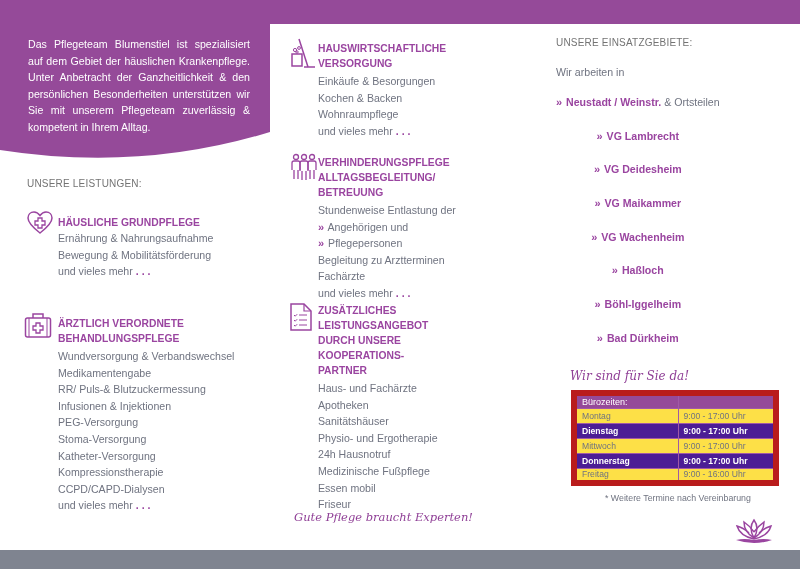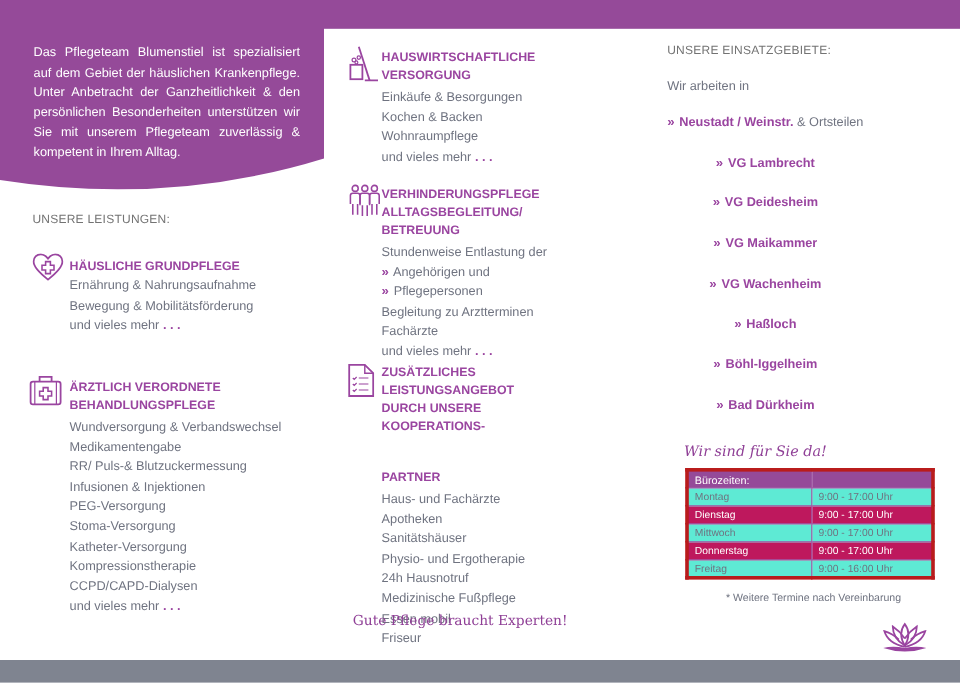--- a/index.html
+++ b/index.html
@@ -22,38 +22,38 @@
   .dots { color: #9a45a0; font-weight: bold; }
   .arrow { color: #9a45a0; font-weight: bold; font-size: 11px; margin-right: 3px; letter-spacing: -2px; }
 
   .col1-title { position: absolute; left: 27px; top: 178px; }
   .block { position: absolute; }
   .block .icon { position: absolute; left: 0; top: 0; }
   .block .content { position: absolute; }
 
   .slogan {
     position: absolute; left: 294px; top: 510px;
-    color: #8f3f96; font-family: "DejaVu Serif", serif; font-size: 11.5px;
+    color: #8f3f96; font-family: "DejaVu Serif", serif; font-style: italic; font-size: 11.5px;
   }
 
   .col3-title { position: absolute; left: 556px; top: 37px; }
   .col3-intro { position: absolute; left: 556px; top: 66px; font-size: 10.6px; color: #6f7380; }
   .areas { position: absolute; left: 556px; top: 96px; text-align: center; }
   .area { font-size: 10.6px; font-weight: bold; color: #9a45a0; height: 33.7px; white-space: nowrap; }
   .area .suffix { font-weight: normal; color: #6f7380; }
 
   .tag-hand {
     position: absolute; left: 570px; top: 369px; color: #8f3f96;
     font-family: "DejaVu Serif", serif; font-style: italic; font-size: 12px;
   }
-  .hours { position: absolute; left: 571px; top: 390px; width: 208px; border: 3px solid #b91c1c; border-collapse: collapse; }
+  .hours { position: absolute; left: 571px; top: 390px; width: 208px; border: 6px solid #b91c1c; border-collapse: collapse; }
   .hours td { font-size: 8.6px; height: 15px; padding: 0 5px; border: 1px solid #a05aa6; }
   .hours .hdr td { background: #954a99; color: #ffffff; font-size: 9px; }
-  .hours .r-white td { background: #5eead4; color: #6f7380; }
-  .hours .r-purple td { background: #be185d; color: #ffffff; }
+  .hours .r-white td { background: #fde047; color: #6f7380; }
+  .hours .r-purple td { background: #4c1d95; color: #ffffff; font-weight: bold; }
   .hours td.day { width: 104px; }
   .note { position: absolute; left: 605px; top: 493px; font-size: 8.8px; color: #6f7380; }
   .lotus { position: absolute; left: 734px; top: 518px; }
 </style>
 </head>
 <body>
 
 <div class="top-band"></div>
 
 <div class="intro-panel">
@@ -144,21 +144,21 @@
 
 <div class="block" style="left:290px; top:303px;">
   <svg class="icon" width="22" height="28" viewBox="0 0 22 28">
     <path d="M1,1 h13 l7,7 v19 h-20 Z" fill="none" stroke="#9a45a0" stroke-width="1.5"></path>
     <path d="M14,1 v7 h7" fill="none" stroke="#9a45a0" stroke-width="1.2"></path>
     <path d="M4,12 l1.2,1.2 l2,-2 M9,12 h8 M4,17 l1.2,1.2 l2,-2 M9,17 h8 M4,22 l1.2,1.2 l2,-2 M9,22 h8" fill="none" stroke="#9a45a0" stroke-width="1"></path>
   </svg>
   <div class="content" style="left:28px; top:0px;">
     <div class="h-block">ZUSÄTZLICHES LEISTUNGSANGEBOT</div>
     <div class="h-block">DURCH UNSERE KOOPERATIONS-</div>
-    <div class="h-block" style="margin-bottom:2px;margin-top:28px;">PARTNER</div>
+    <div class="h-block" style="margin-bottom:2px;">PARTNER</div>
     <div class="item">Haus- und Fachärzte</div>
     <div class="item">Apotheken</div>
     <div class="item">Sanitätshäuser</div>
     <div class="item">Physio- und Ergotherapie</div>
     <div class="item">24h Hausnotruf</div>
     <div class="item">Medizinische Fußpflege</div>
     <div class="item">Essen mobil</div>
     <div class="item">Friseur</div>
   </div>
 </div>

